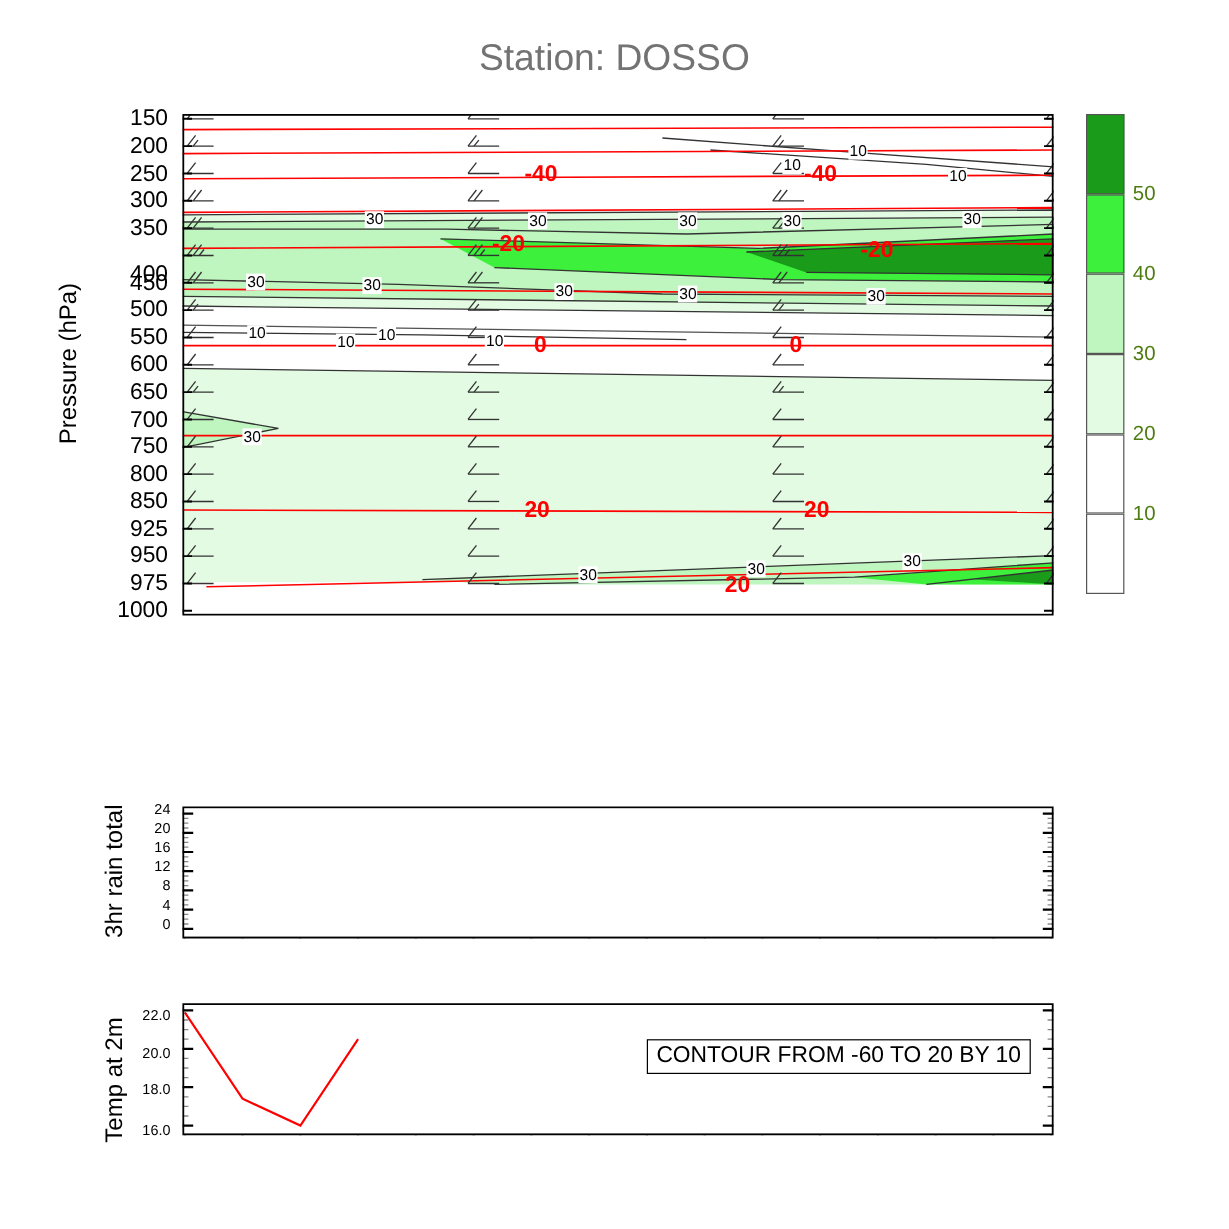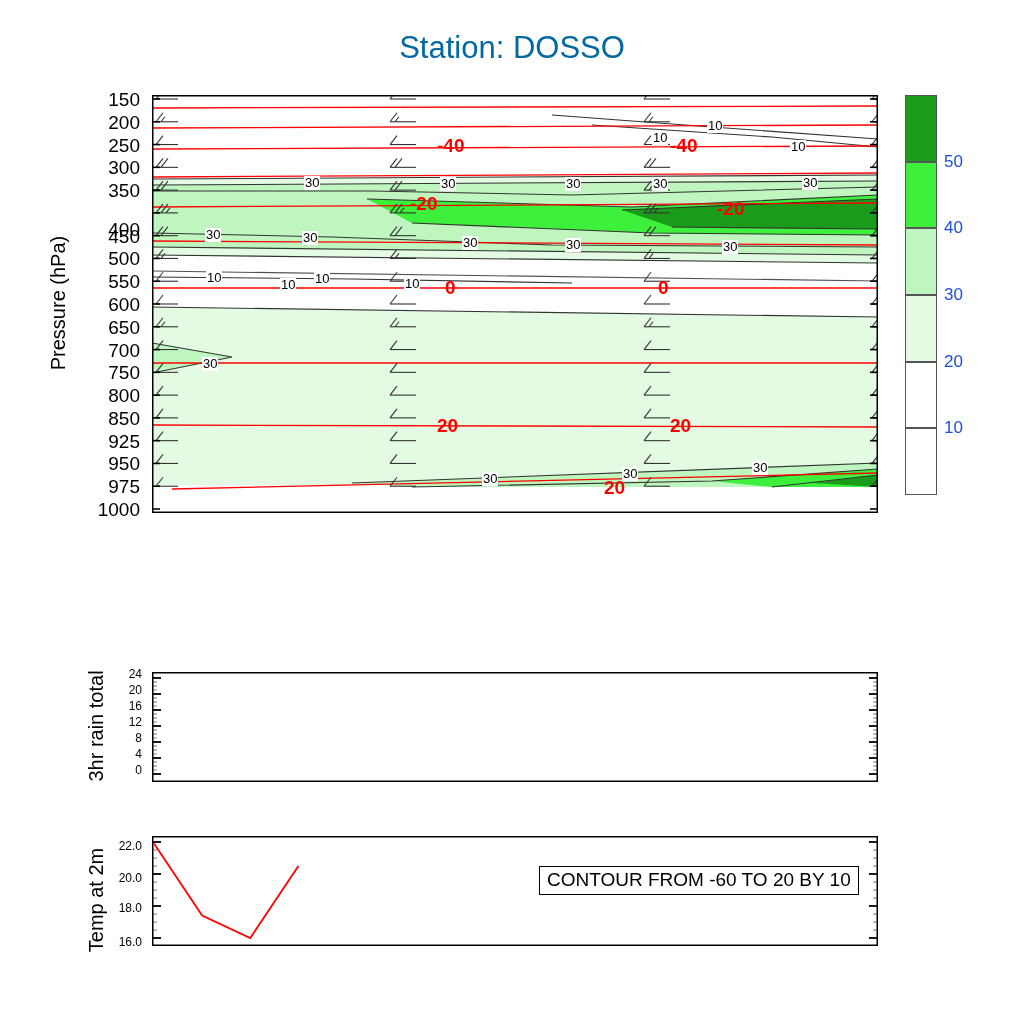--- a/index.html
+++ b/index.html
@@ -3,38 +3,38 @@
 <meta charset="utf-8">
 <style>
   html,body{margin:0;padding:0;background:#ffffff;}
   body{width:1024px;height:1024px;position:relative;
        font-family:"Liberation Sans","DejaVu Sans",sans-serif;
        -webkit-font-smoothing:antialiased;}
   #page{position:absolute;left:0;top:0;width:1024px;height:1024px;overflow:hidden;}
 
   
   #title{position:absolute;left:0;top:30px;width:1024px;text-align:center;
-         font-size:31px;color:#0369a1;letter-spacing:0px;}
+         font-size:31px;color:#737373;letter-spacing:0px;}
 
   
   #xsec-wrap{position:absolute;left:152px;top:95px;width:726px;height:418px;}
   #xsec-svg{position:absolute;left:0;top:0;}
   #ylabels{position:absolute;left:0;top:95px;width:148px;height:424px;}
   #ylabels .yl{position:absolute;right:8px;font-size:19px;color:#000;
                line-height:1;transform:translateY(-50%);white-space:nowrap;}
 
   #ytitle{position:absolute;left:58px;top:303px;font-size:20px;color:#000;
           transform:translate(-50%,-50%) rotate(-90deg);white-space:nowrap;}
 
   
   #cbar{position:absolute;left:905px;top:95px;width:32px;height:400px;}
   #cbar .seg{position:absolute;left:0;width:32px;border:1px solid #555;
              box-sizing:border-box;}
   #cbar-labels{position:absolute;left:944px;top:95px;width:70px;height:400px;}
-  #cbar-labels .cl{position:absolute;left:0;font-size:17px;color:#1d4ed8;
+  #cbar-labels .cl{position:absolute;left:0;font-size:17px;color:#4d7c0f;
                    transform:translateY(-50%);}
 
   
   .bpanel{position:absolute;background:#fff;}
   .bpanel .frame{position:absolute;left:0;top:0;width:100%;height:100%;
                  border:2px solid #000;box-sizing:border-box;}
   .bpanel svg{position:absolute;left:0;top:0;}
   .blabels{position:absolute;}
   .blabels .bl{position:absolute;right:6px;font-size:12px;color:#000;
                transform:translateY(-50%);white-space:nowrap;}

